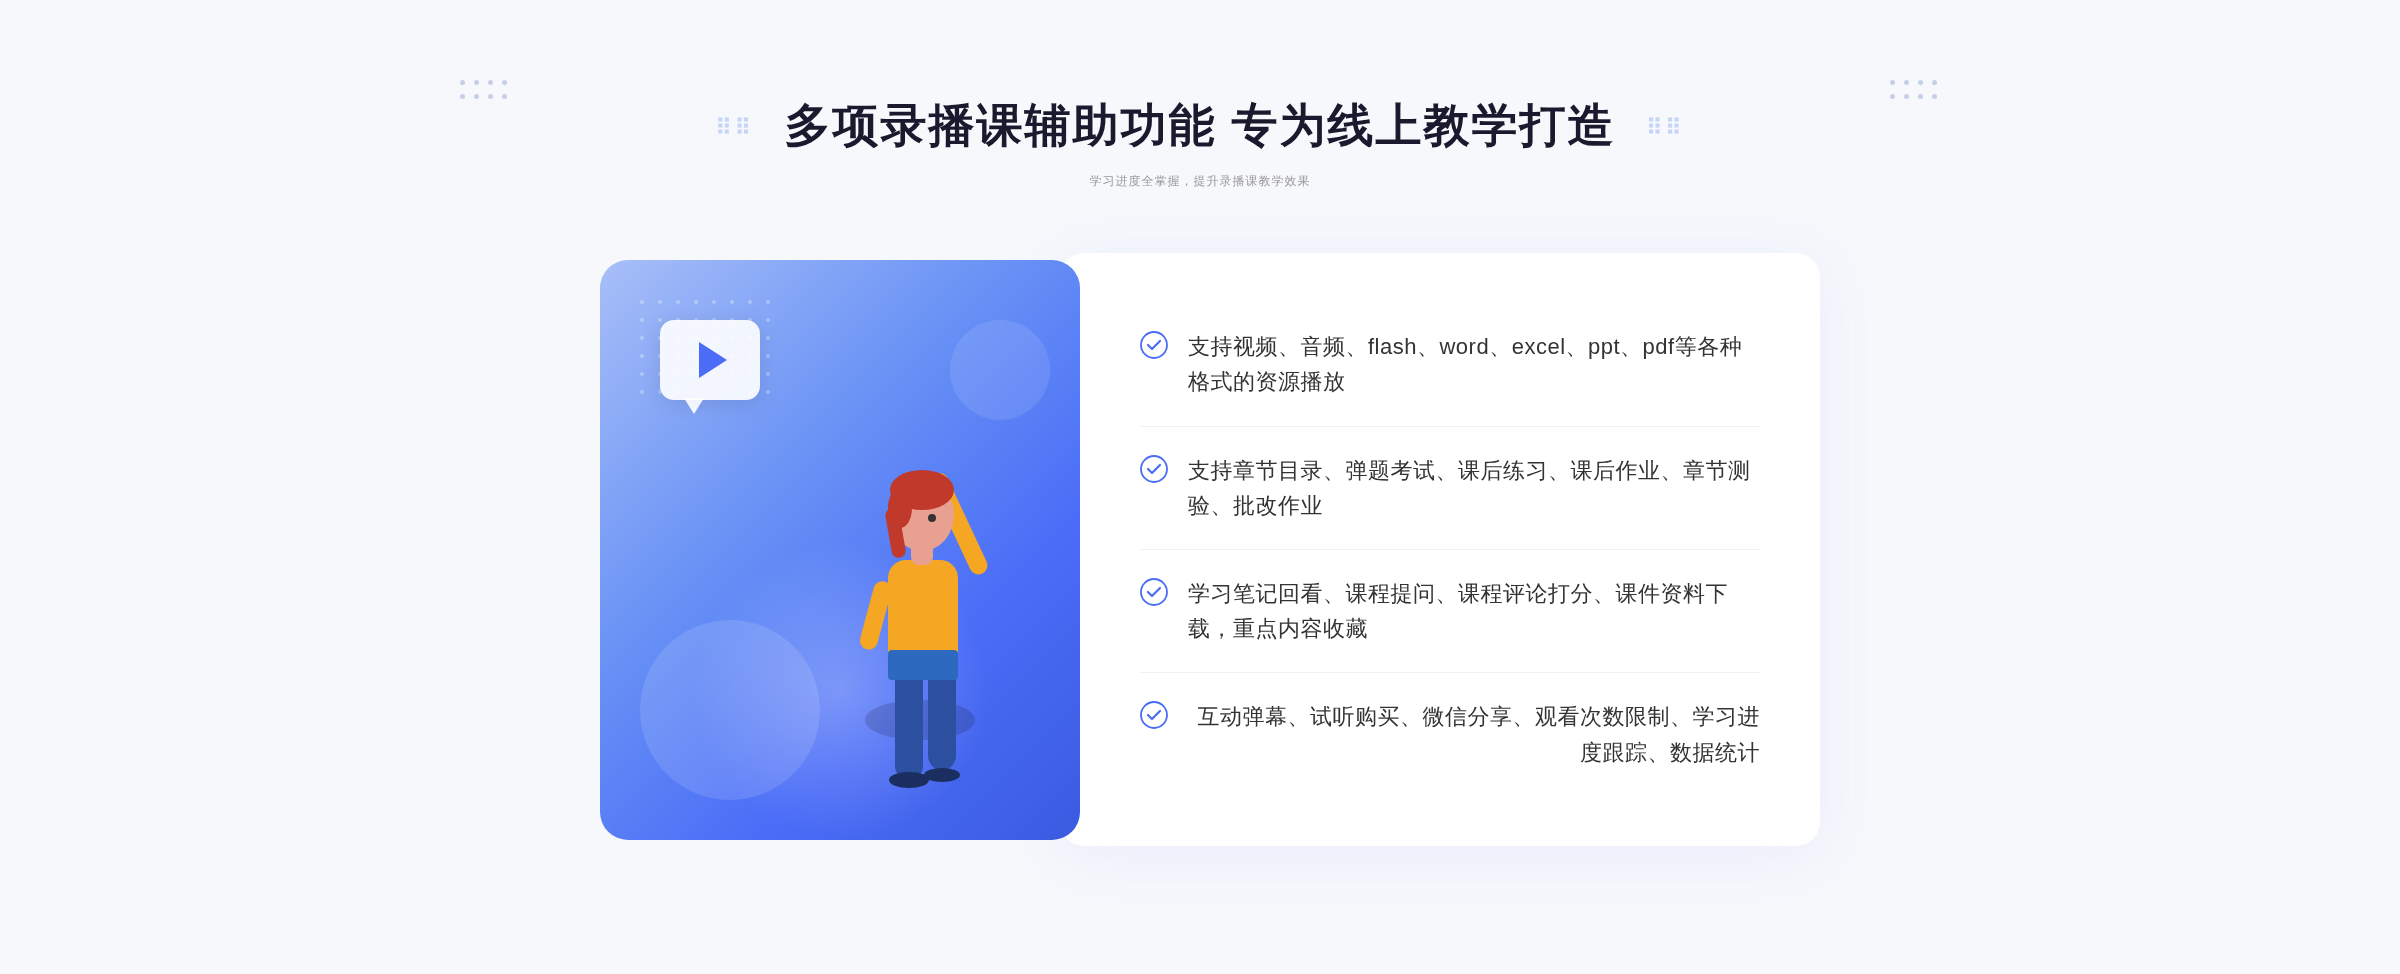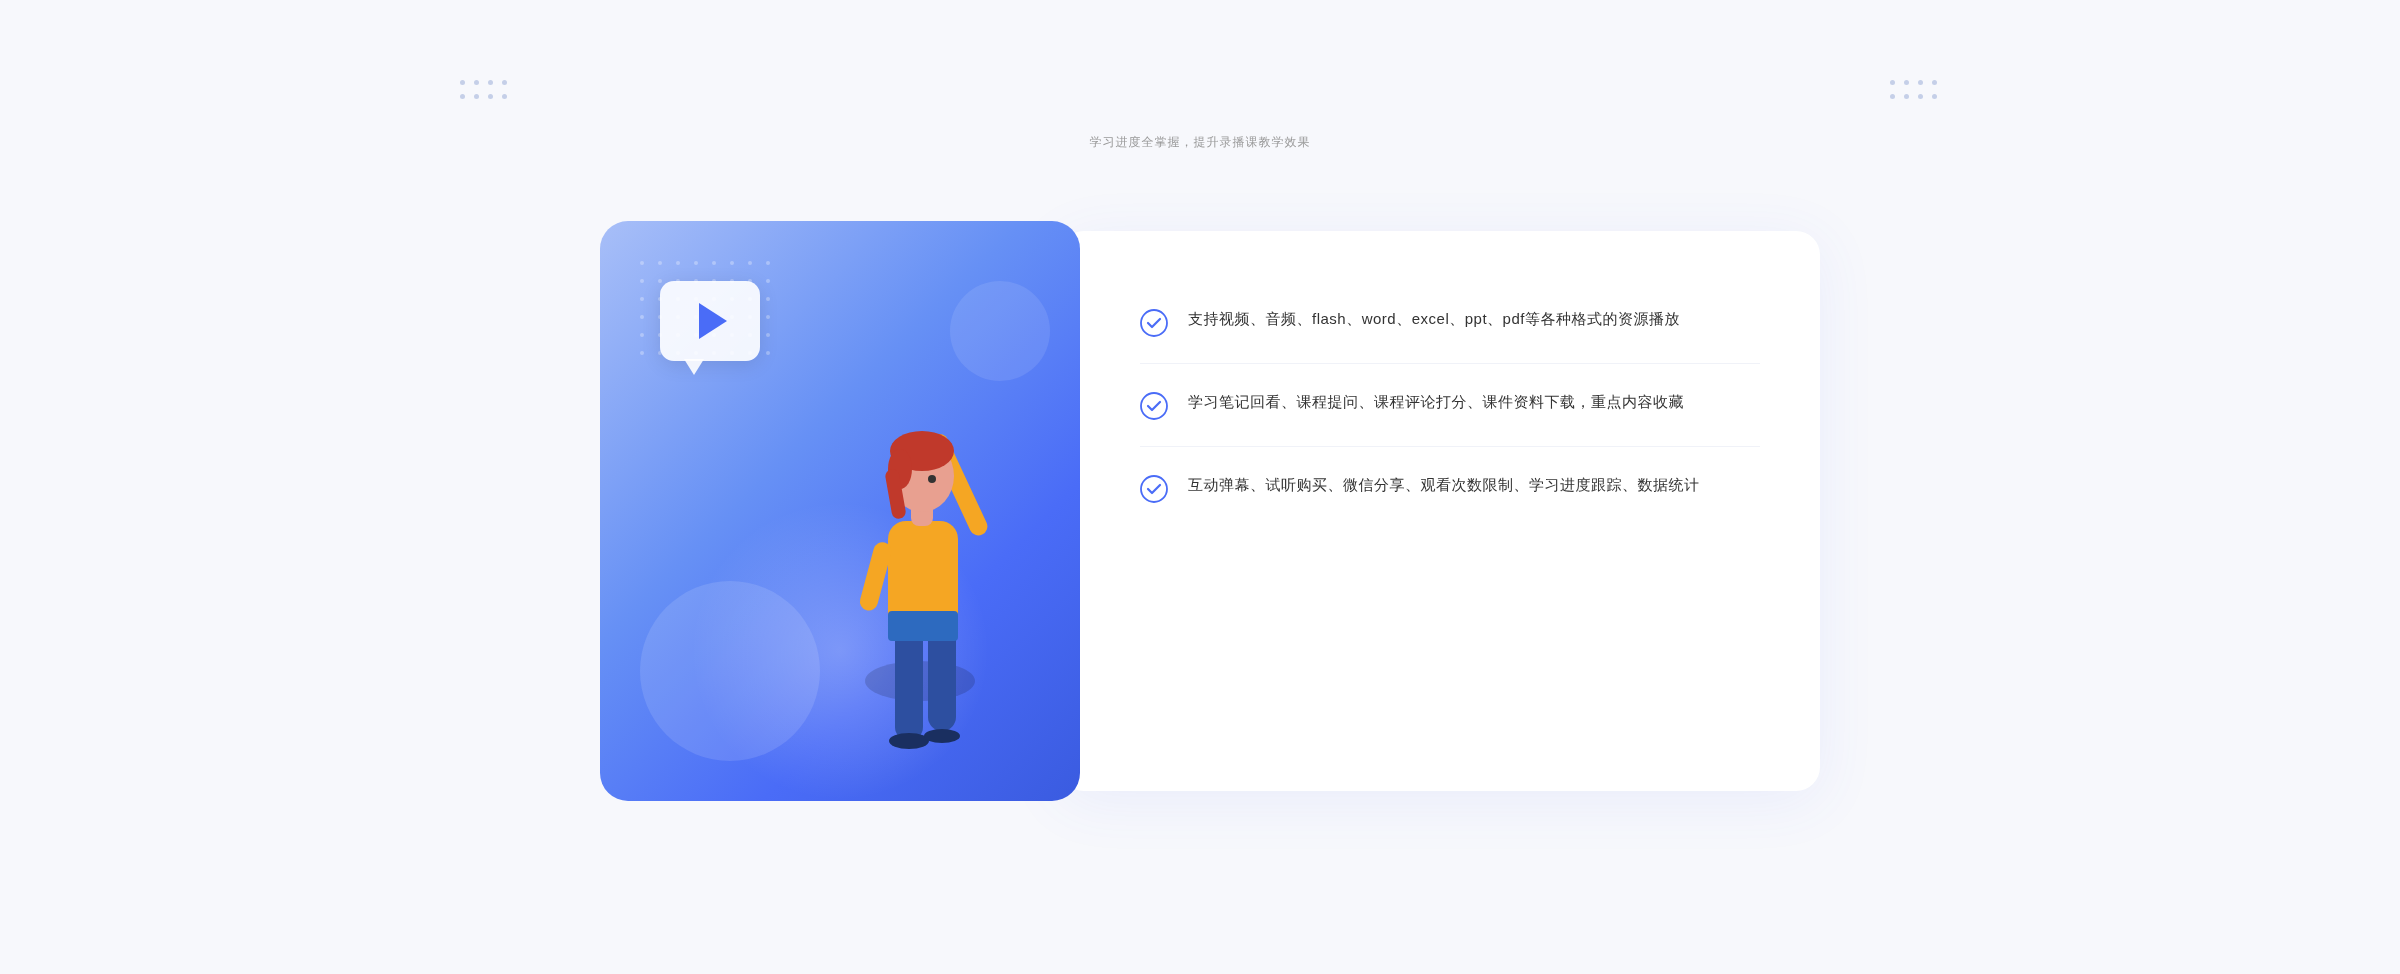--- a/index.html
+++ b/index.html
@@ -238,21 +238,21 @@
     .check-icon {
       width: 28px;
       height: 28px;
       flex-shrink: 0;
       margin-right: 20px;
       margin-top: 2px;
       color: #4a6cf7;
     }
 
     .feature-text {
-      font-size: 15px;
+      font-size: 22px;
       color: #333;
       line-height: 1.6;
       letter-spacing: 0.5px;
     }
 
     
     .left-arrows {
       position: absolute;
       left: 360px;
       top: 50%;
@@ -356,20 +356,25 @@
       <span></span>
       <span></span>
       <span></span>
     <span></span>
       <span></span>
       <span></span>
       <span></span>
   </div>
 
   <div class="header-section">
+    <h1 class="main-title">
+      <span class="title-dots-left">⠿⠿</span>
+      <span>多项录播课辅助功能 专为线上教学打造</span>
+      <span class="title-dots-right">⠿⠿</span>
+    </h1>
     <p class="sub-title">学习进度全掌握，提升录播课教学效果</p>
   </div>
 
   <div class="content-area">
 
     <div class="left-arrows">
       <span class="arrow-chevron">»</span>
     </div>
 
     <div class="deco-stripes">
@@ -489,20 +494,27 @@
     <div class="features-card">
 
       <div class="feature-item">
         <svg class="check-icon" viewBox="0 0 28 28" fill="none" xmlns="http://www.w3.org/2000/svg">
           <circle cx="14" cy="14" r="13" stroke="#4a6cf7" stroke-width="1.8"></circle>
           <polyline points="8,14 12,18 20,10" stroke="#4a6cf7" stroke-width="2.2" stroke-linecap="round" stroke-linejoin="round" fill="none"></polyline>
         </svg>
         <span class="feature-text">支持视频、音频、flash、word、excel、ppt、pdf等各种格式的资源播放</span>
       </div>
 
+      <div class="feature-item">
+        <svg class="check-icon" viewBox="0 0 28 28" fill="none" xmlns="http://www.w3.org/2000/svg">
+          <circle cx="14" cy="14" r="13" stroke="#4a6cf7" stroke-width="1.8"></circle>
+          <polyline points="8,14 12,18 20,10" stroke="#4a6cf7" stroke-width="2.2" stroke-linecap="round" stroke-linejoin="round" fill="none"></polyline>
+        </svg>
+        <span class="feature-text">支持章节目录、弹题考试、课后练习、课后作业、章节测验、批改作业</span>
+      </div>
 
       <div class="feature-item">
         <svg class="check-icon" viewBox="0 0 28 28" fill="none" xmlns="http://www.w3.org/2000/svg">
           <circle cx="14" cy="14" r="13" stroke="#4a6cf7" stroke-width="1.8"></circle>
           <polyline points="8,14 12,18 20,10" stroke="#4a6cf7" stroke-width="2.2" stroke-linecap="round" stroke-linejoin="round" fill="none"></polyline>
         </svg>
         <span class="feature-text">学习笔记回看、课程提问、课程评论打分、课件资料下载，重点内容收藏</span>
       </div>
 
       <div class="feature-item">

